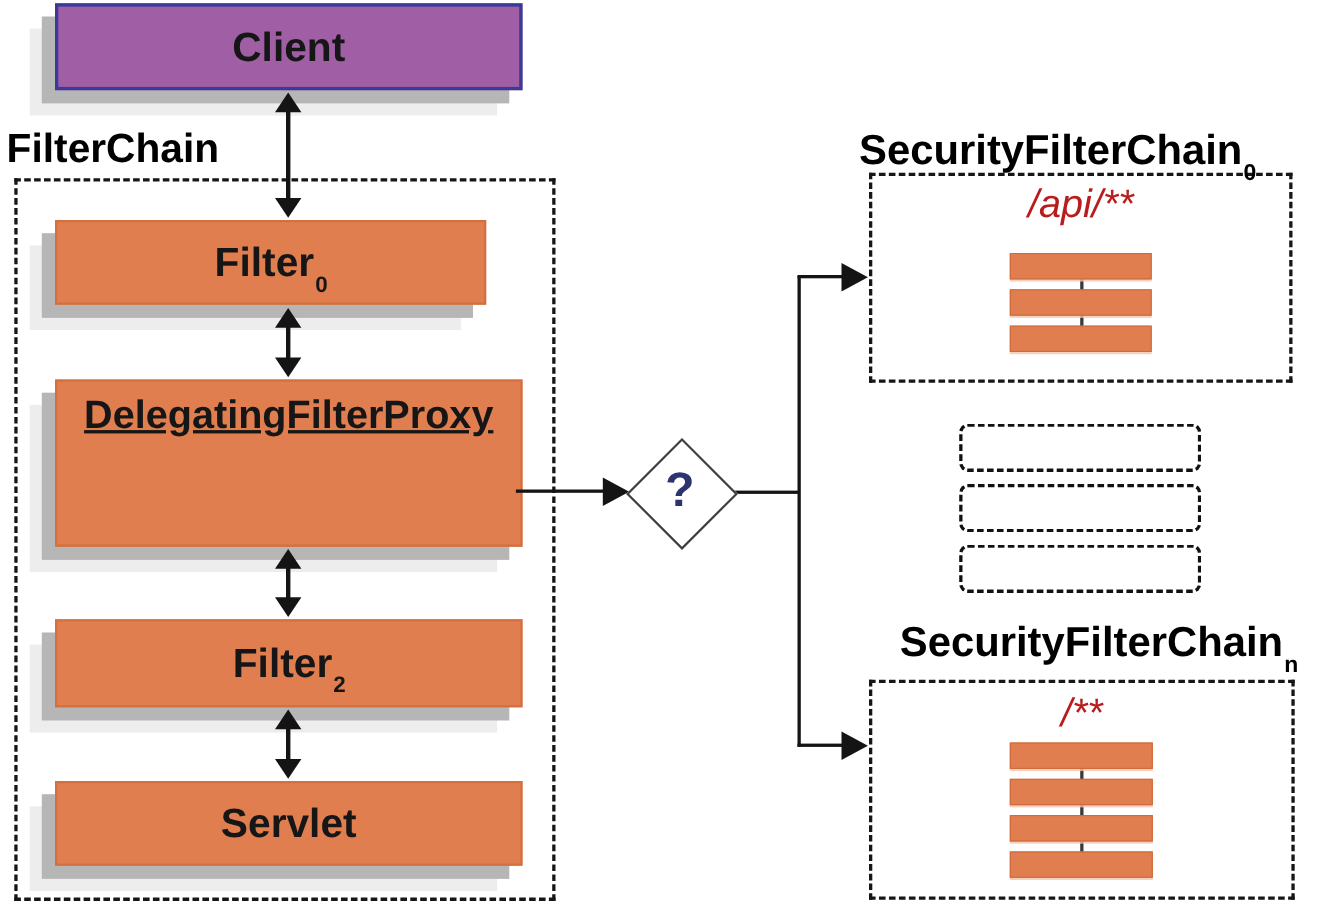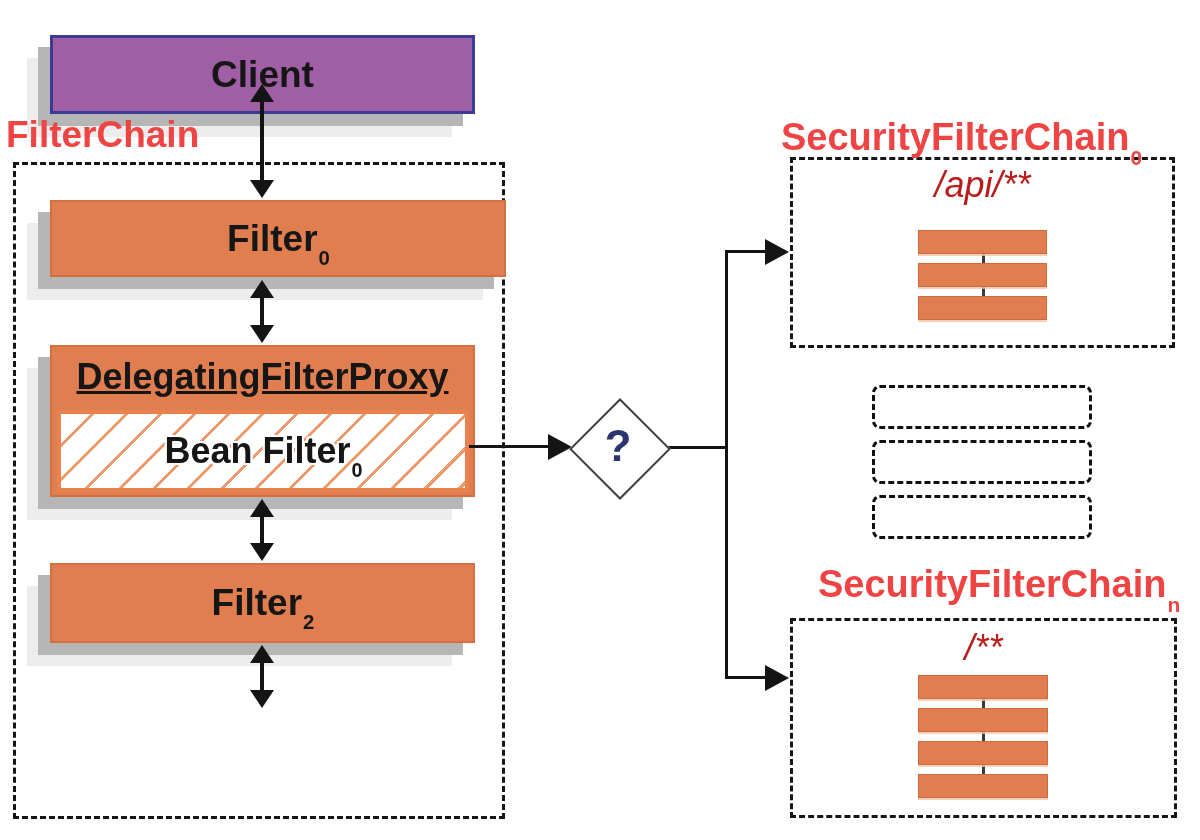--- a/index.html
+++ b/index.html
@@ -34,21 +34,21 @@
     position:absolute;box-sizing:border-box;z-index:3;display:flex;align-items:center;justify-content:center;
     background:#fff;border:4px solid #e8824f;
     background-image:repeating-linear-gradient(135deg, rgba(255,255,255,0) 0 21px, var(--hatch-orange) 21px 24px);
   }
   .bean .lbl{
     font-size:36px;font-weight:bold;
     text-shadow:2px 0 0 #fff,-2px 0 0 #fff,0 2px 0 #fff,0 -2px 0 #fff,2px 2px 0 #fff,-2px -2px 0 #fff,2px -2px 0 #fff,-2px 2px 0 #fff;
   }
   
   .dashed-frame{position:absolute;box-sizing:border-box;border:3px dashed #161616;background:transparent;z-index:1;}
-  .sec-title{position:absolute;font-weight:bold;font-size:37px;white-space:nowrap;color:#ef4444;z-index:2;}
+  .sec-title{position:absolute;font-weight:bold;font-size:37px;white-space:nowrap;color:#000000;z-index:2;}
   .sec-title.rt{font-size:38px;}
   .pattern{margin-top:4px;text-align:center;font-style:italic;font-size:36px;color:#b91c1c;}
   
   .line{position:absolute;background:var(--line-black);z-index:2;}
   .varrow{position:absolute;width:24px;z-index:3;}
   .varrow .ln{position:absolute;left:10px;top:14px;bottom:14px;width:4px;background:var(--line-black);}
   .varrow .up{position:absolute;top:0;left:0;width:0;height:0;border-left:12px solid transparent;border-right:12px solid transparent;border-bottom:18px solid var(--line-black);}
   .varrow .dn{position:absolute;bottom:0;left:0;width:0;height:0;border-left:12px solid transparent;border-right:12px solid transparent;border-top:18px solid var(--line-black);}
   .harrowhead{position:absolute;width:0;height:0;border-top:13px solid transparent;border-bottom:13px solid transparent;border-left:24px solid var(--line-black);z-index:3;}
   
@@ -59,68 +59,68 @@
   .stack .vline{position:absolute;left:50%;top:12px;bottom:12px;width:3px;margin-left:-1px;background:#3a3a3a;z-index:0;}
   .bar{position:relative;z-index:1;height:24px;box-sizing:border-box;background:var(--box-orange);border:1px solid #cf6a3a;box-shadow:0 2px 0 rgba(245,196,173,.8);}
   .slots{position:absolute;display:flex;flex-direction:column;gap:11px;z-index:2;}
   .slot{box-sizing:border-box;width:220px;height:44px;border:3px dashed #111;border-radius:8px;background:#fff;}
 </style>
 </head>
 <body>
 
 <div class="canvas">
 
-  <div class="box client" style="left:50px;top:3px;width:425px;height:79px;margin-top:32px;">
+  <div class="box client" style="left:50px;top:3px;width:425px;height:79px;">
     <span class="lbl">Client</span>
   </div>
 
   <div class="sec-title" style="left:6px;top:114px;">FilterChain</div>
 
   <div class="dashed-frame" style="left:13px;top:162px;width:492px;height:657px;"></div>
 
   <div class="varrow" style="left:250px;top:84px;height:114px;">
     <i class="up"></i>
     <i class="ln"></i>
     <i class="dn"></i>
   </div>
 
-  <div class="box orange" style="left:50px;top:200px;width:456px;height:77px;text-align:right;">
+  <div class="box orange" style="left:50px;top:200px;width:392px;height:77px;text-align:right;">
     <span class="lbl"><span>Filter</span><sub class="sc">0</sub></span>
   </div>
 
   <div class="varrow" style="left:250px;top:280px;height:63px;">
     <i class="up"></i>
     <i class="ln"></i>
     <i class="dn"></i>
   </div>
 
   <div class="box orange dfp" style="left:50px;top:345px;width:425px;height:152px;">
     <span class="dfp-title">DelegatingFilterProxy</span>
   </div>
 
-  <div class="bean" style="left:57px;top:410px;width:412px;height:82px;">
-    <span class="lbl"><span>Bean Filter</span><sub class="sc">0</sub></span>
-  </div>
 
   <div class="varrow" style="left:250px;top:499px;height:62px;">
     <i class="up"></i>
     <i class="ln"></i>
     <i class="dn"></i>
   </div>
 
   <div class="box orange" style="left:50px;top:563px;width:425px;height:80px;">
     <span class="lbl"><span>Filter</span><sub class="sc">2</sub></span>
   </div>
 
   <div class="varrow" style="left:250px;top:645px;height:63px;">
     <i class="up"></i>
     <i class="ln"></i>
     <i class="dn"></i>
   </div>
 
+  <div class="box orange" style="left:50px;top:710px;width:425px;height:77px;">
+    <span class="lbl">Servlet</span>
+  </div>
 
   <div class="line" style="left:469px;top:445px;width:83px;height:3px;"></div>
   <div class="harrowhead" style="left:548px;top:434px;"></div>
 
   <div class="diamond"></div>
   <div class="qmark">?</div>
 
   <div class="line" style="left:665px;top:446px;width:62px;height:3px;"></div>
   <div class="line" style="left:725px;top:251px;width:3px;height:428px;"></div>
   <div class="line" style="left:725px;top:250px;width:42px;height:3px;"></div>

